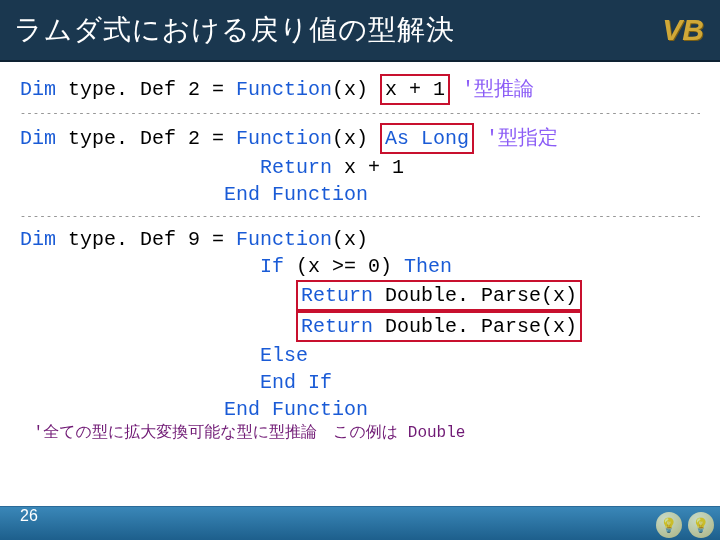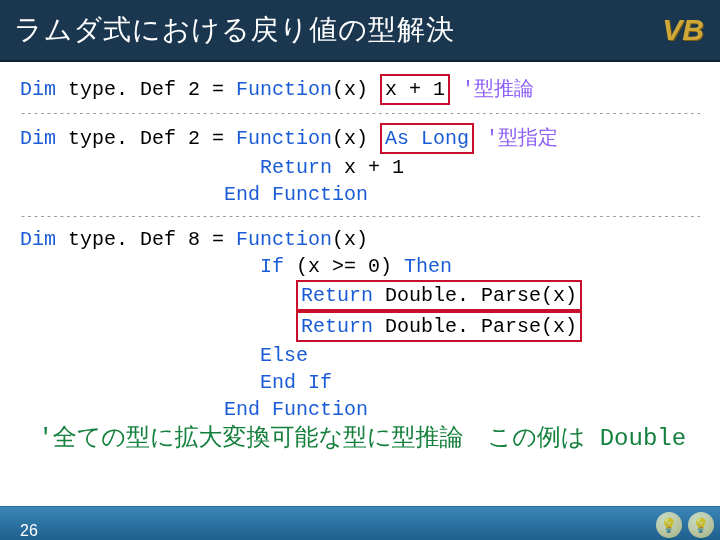--- a/index.html
+++ b/index.html
@@ -6,22 +6,22 @@
   body { width: 720px; height: 540px; background: #fff; font-family: "Meiryo", "Segoe UI", sans-serif; overflow: hidden; position: relative; }
   .header { background: #1a374f; height: 62px; display: flex; align-items: center; justify-content: space-between; padding: 0 16px 0 14px; border-bottom: 2px solid #0e2233; }
   .title { color: #fff; font-size: 28px; font-weight: 400; letter-spacing: 1px; white-space: nowrap; }
   .vb-badge { color: #d0a838; font-size: 30px; font-weight: 800; font-style: italic; text-shadow: 1px 1px 0 #7a5f14; font-family: "Arial Black", sans-serif; }
   .content { padding: 12px 20px 0 20px; font-family: Consolas, "Courier New", monospace; font-size: 20px; line-height: 1.35; color: #000; }
   .code-line { white-space: pre; }
   .kw { color: #1a5bd6; }
   .comment { color: #8b5cf6; }
   .box-red { border: 2px solid #c8102e; padding: 0 3px; display: inline-block; }
   .sep { color: #8a8a8a; font-size: 10px; letter-spacing: 0.5px; line-height: 1; margin: 4px 0; white-space: nowrap; overflow: hidden; }
-  .comment-line { color: #15803d; font-size: 24px; padding-left: 4px; white-space: pre; }
-  .footer { position: absolute; bottom: 0; left: 0; right: 0; height: 34px; background: linear-gradient(#3a87b8, #1d5f8c); border-top: 1px solid #2a6a98; display: flex; align-items: flex-end; padding-left: 20px; }
+  .comment-line { color: #701a75; font-size: 16px; padding-left: 4px; white-space: pre; }
+  .footer { position: absolute; bottom: 0; left: 0; right: 0; height: 34px; background: linear-gradient(#3a87b8, #1d5f8c); border-top: 1px solid #2a6a98; display: flex; align-items: flex-start; padding-left: 20px; }
   .page-num { color: #fff; font-size: 16px; }
   .bulbs { position: absolute; right: 6px; bottom: 2px; display: flex; gap: 6px; }
   .bulb { width: 26px; height: 26px; border-radius: 50%; background: radial-gradient(circle at 35% 30%, #fafad2, #d9cf7c); opacity: 0.75; display:flex; align-items:center; justify-content:center; font-size:14px; color:#8a8040; }
 </style>
 </head>
 <body>
 
 <div class="header">
   <div class="title">ラムダ式における戻り値の型解決</div>
   <div class="vb-badge">VB</div>
@@ -30,21 +30,21 @@
 <div class="content">
 
   <div class="code-line"><span class="kw">Dim</span><span> type. Def 2 = </span><span class="kw">Function</span><span>(x) </span><span class="box-red">x + 1</span><span class="comment"> '型推論</span></div>
   <div class="sep">--------------------------------------------------------------------------------------------------------------------------</div>
 
   <div class="code-line"><span class="kw">Dim</span><span> type. Def 2 = </span><span class="kw">Function</span><span>(x) </span><span class="box-red kw">As Long</span><span class="comment"> '型指定</span></div>
   <div class="code-line">                    <span class="kw">Return</span><span> x + 1</span></div>
   <div class="code-line">                 <span class="kw">End Function</span></div>
   <div class="sep">--------------------------------------------------------------------------------------------------------------------------</div>
 
-  <div class="code-line"><span class="kw">Dim</span><span> type. Def 8 = </span><span class="kw">Function</span><span>(x)</span></div>
+  <div class="code-line"><span class="kw">Dim</span><span> type. Def 9 = </span><span class="kw">Function</span><span>(x)</span></div>
   <div class="code-line">                    <span class="kw">If</span><span> (x &gt;= 0) </span><span class="kw">Then</span></div>
   <div class="code-line">                       <span class="box-red"><span class="kw">Return</span><span> Double. Parse(x)</span></span></div>
   <div class="code-line">                       <span class="box-red"><span class="kw">Return</span><span> Double. Parse(x)</span></span></div>
   <div class="code-line">                    <span class="kw">Else</span></div>
   <div class="code-line">                    <span class="kw">End If</span></div>
   <div class="code-line">                 <span class="kw">End Function</span></div>
 
   <div class="comment-line"> '全ての型に拡大変換可能な型に型推論　この例は Double</div>
 </div>
 

